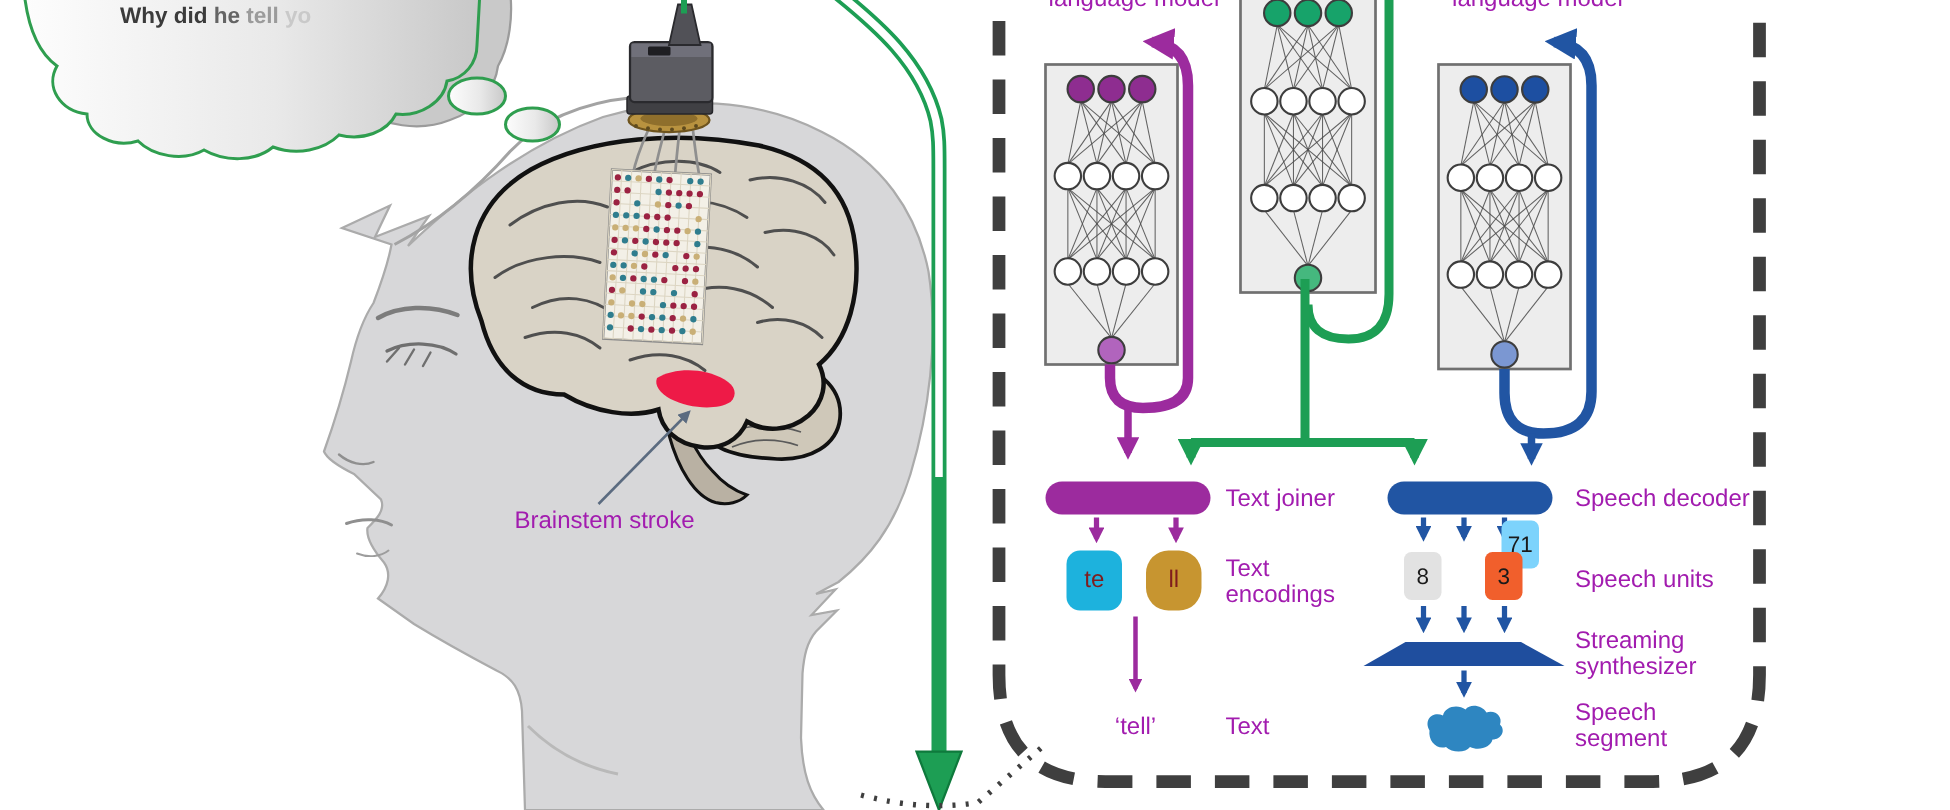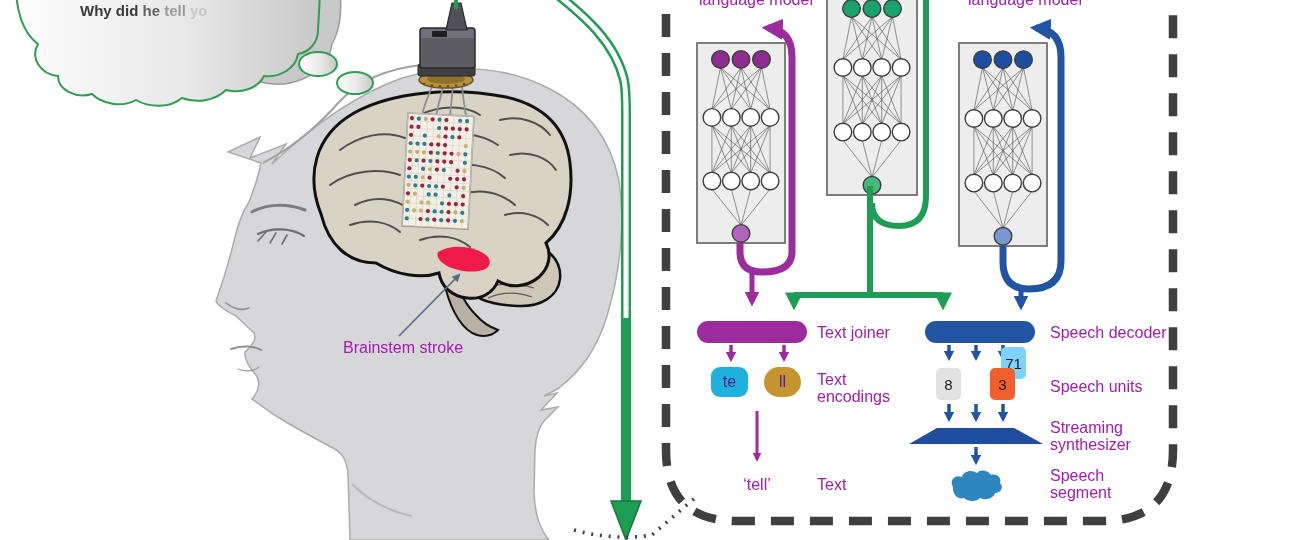--- a/index.html
+++ b/index.html
@@ -2,22 +2,22 @@
 <html><head>
 <meta charset="utf-8">
 <style>
   html,body{margin:0;padding:0;background:#fff;}
   .stage{position:relative;width:1300px;height:540px;background:#ffffff;overflow:hidden;
          font-family:"Liberation Sans",sans-serif;}
   .scene{position:absolute;left:0;top:0;width:1300px;height:540px;}
   .lbl{position:absolute;color:#a21caf;font-size:16px;line-height:17px;white-space:nowrap;}
   .center{text-align:center;}
   .two-line div{white-space:nowrap;}
-  .token{position:absolute;width:37px;height:30px;border-radius:9px;display:flex;
-         align-items:center;justify-content:center;font-size:16px;color:#4c1d95;}
+  .token{position:absolute;width:37px;height:40px;border-radius:9px;display:flex;
+         align-items:center;justify-content:center;font-size:16px;color:#7f1d1d;}
   .unit{position:absolute;width:25px;height:32px;border-radius:5px;display:flex;
         align-items:center;justify-content:center;font-size:15px;color:#1a1a1a;}
   .bubble-text{position:absolute;left:80px;top:2px;width:190px;
                font-weight:bold;font-size:15px;white-space:nowrap;}
   .clip-top{top:-9px;}
 </style>
 </head>
 <body>
 
 <div class="stage">

